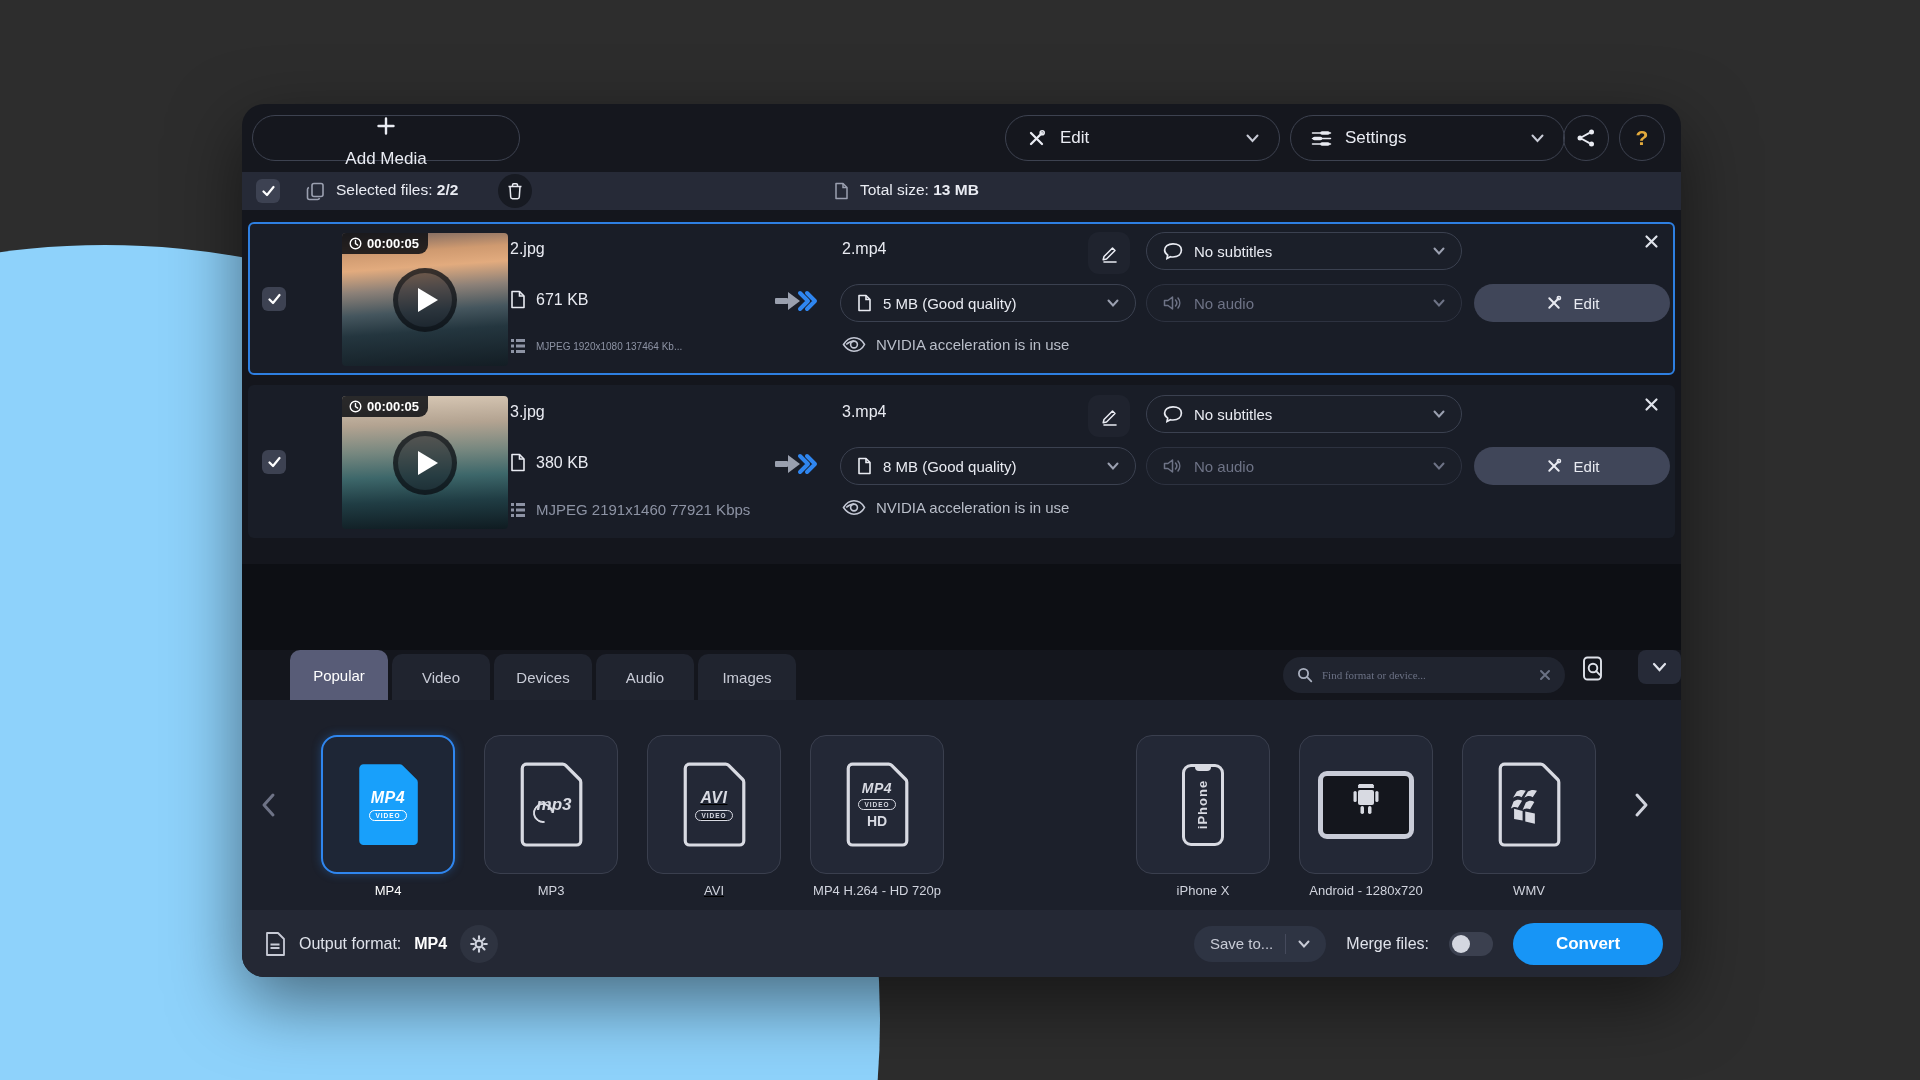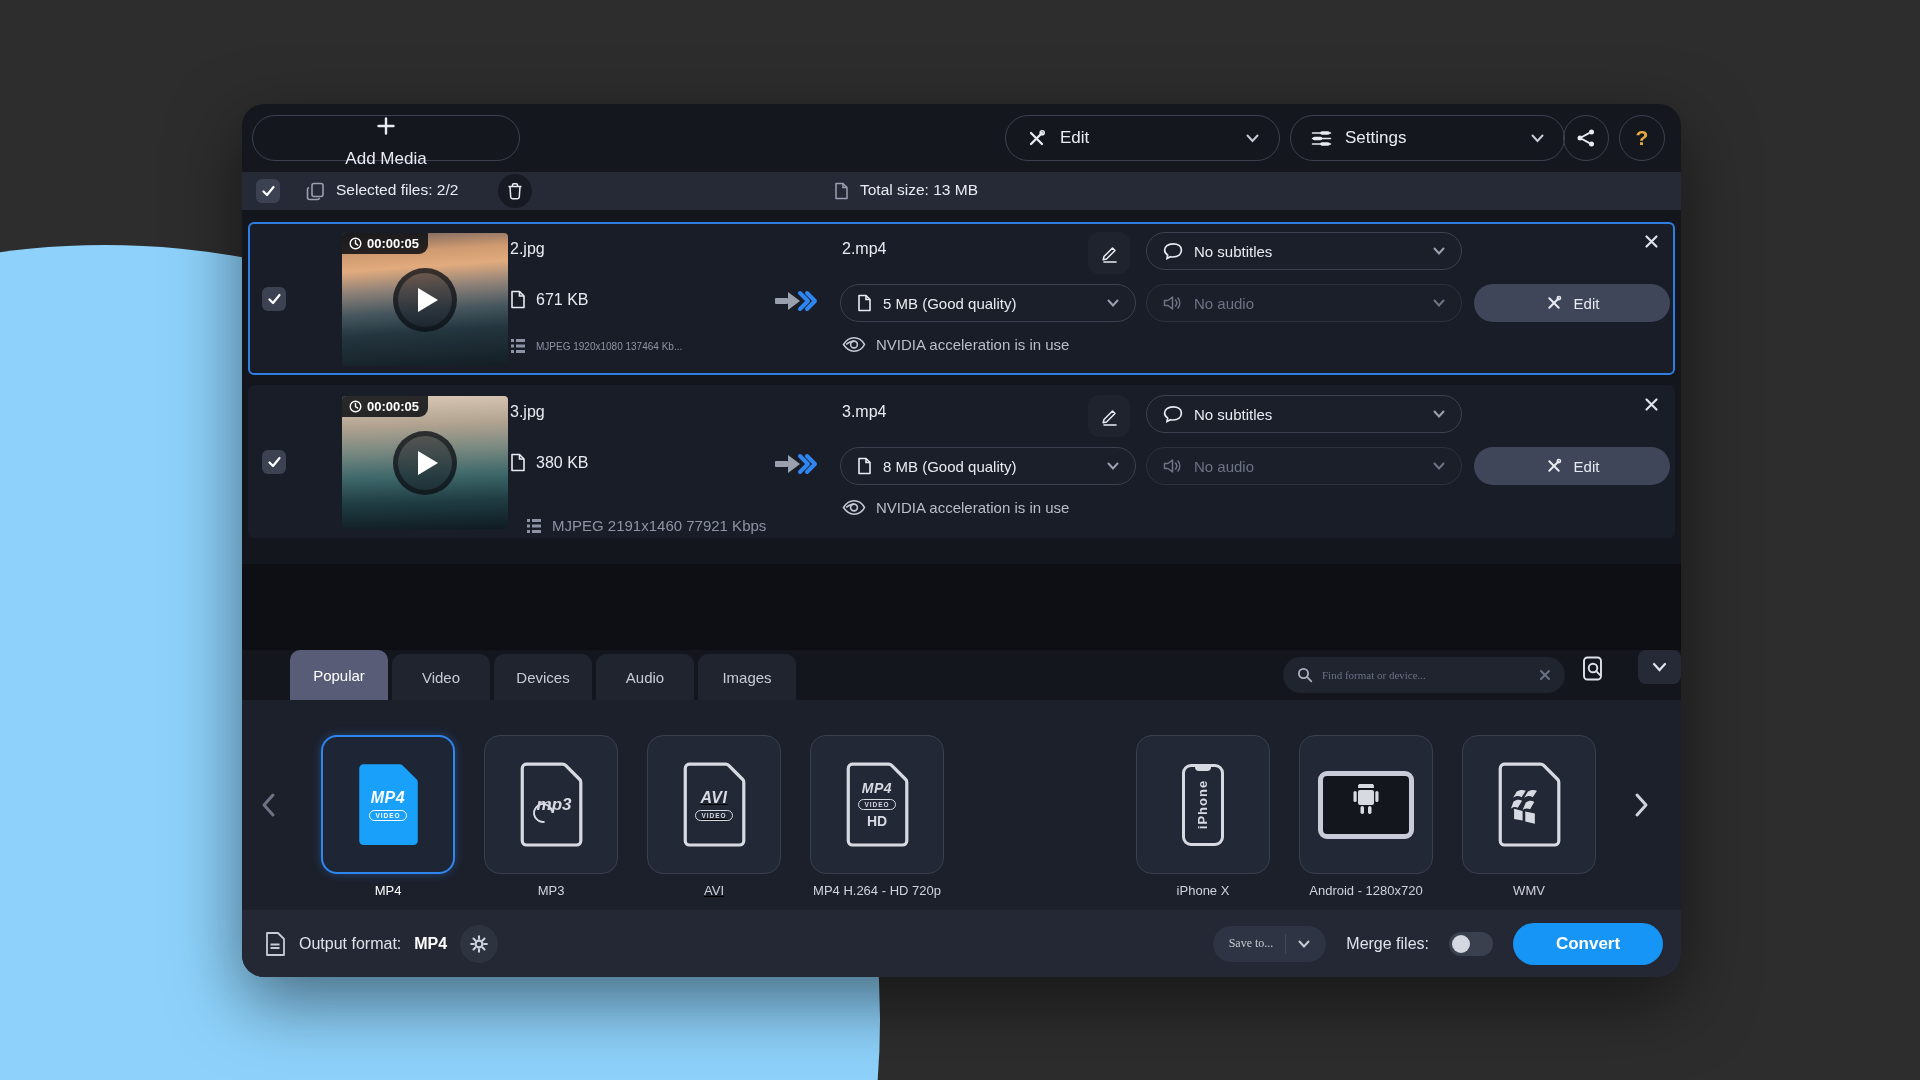--- a/index.html
+++ b/index.html
@@ -17,21 +17,21 @@
     border-radius:23px; background:transparent; padding:0 20px; cursor:pointer;
     color:#e9ebf2; font-size:17px; font-family:inherit; }
   .pill .chev { margin-left:auto; }
   .circle-btn { width:46px; height:46px; border-radius:50%; border:1.5px solid #3d4250;
     background:transparent; display:flex; align-items:center; justify-content:center; cursor:pointer; }
   .help-glyph { color:#e3aa3c; font-size:21px; font-weight:700; }
 
   
   .selbar { position:absolute; left:0; top:68px; width:1439px; height:38px; background:#262a37; }
   .selbar-text { font-size:15.5px; color:#e9ebf2; }
-  .selbar b { font-weight:400;text-align:center; }
+  .selbar b { font-weight:700;text-align:center; }
   .checkbox { width:24px; height:24px; border-radius:6px; background:#3d4252;
     display:flex; align-items:center; justify-content:center; cursor:pointer; }
   .trash-btn { width:34px; height:34px; border-radius:50%; background:#171a22; border:none;
     display:flex; align-items:center; justify-content:center; cursor:pointer; }
 
   
   .rows-bg { position:absolute; left:0; top:106px; width:1439px; height:354px; background:#14161d; }
   .empty-bg { position:absolute; left:0; top:460px; width:1439px; height:86px; background:#0d0f14; }
   .filerow { position:absolute; left:6px; width:1427px; height:153px; background:#191d27;
     border-radius:6px; border:2px solid transparent; }
@@ -108,21 +108,21 @@
   
   .bottombar { position:absolute; left:0; top:806px; width:1439px; height:67px; background:#242834;
     border-radius:0 0 22px 22px; display:flex; align-items:center; padding:0 18px 0 22px; }
   .bb-left { display:flex; align-items:center; gap:13px; }
   .bb-label { font-size:16px; color:#dfe2ea; }
   .bb-value { font-size:16px; font-weight:700; color:#fff; }
   .gear-btn { width:38px; height:38px; border-radius:50%; background:#2e3340; border:none;
     display:flex; align-items:center; justify-content:center; cursor:pointer; }
   .bb-right { margin-left:auto; display:flex; align-items:center; gap:20px; }
   .saveto { display:flex; align-items:center; gap:12px; height:36px; border-radius:18px; background:#2e3443;
-    border:none; padding:0 16px; color:#c8cbd6; font-size:12px; font-family:Liberation Serif, serif; cursor:pointer; }
+    border:none; padding:0 16px; color:#c8cbd6; font-size:15px; font-family:Liberation Sans, sans-serif; cursor:pointer; }
   .saveto .divider { width:1px; height:20px; background:#454a5c; }
   .toggle { width:44px; height:24px; border-radius:12px; background:#3b404f; position:relative; cursor:pointer; }
   .toggle .knob { position:absolute; left:3px; top:3px; width:18px; height:18px; border-radius:50%; background:#d4d7e0; }
   .convert { width:150px; height:42px; border-radius:21px; background:#1795f6; border:none;
     color:#fff; font-size:17px; font-weight:700; font-family:inherit; cursor:pointer; }
   svg { display:block; }
 </style>
 </head>
 <body>
 
@@ -408,21 +408,21 @@
       <div class="fname abs" style="left:260px;top:16px;">3.jpg</div>
       <div class="inforow abs" style="left:260px;top:66px;">
         <span>
             <svg width="16" height="19" viewBox="0 0 16 19">
               <path d="M2 1.5h7.5l4.5 4.5v11.5h-12z" fill="none" stroke="#e9ebf2" stroke-width="1.6" stroke-linejoin="round"></path>
               <path d="M9.5 1.5v4.5h4.5" fill="none" stroke="#e9ebf2" stroke-width="1.6"></path>
             </svg>
           </span>
         <span class="fname">380 KB</span>
       </div>
-      <div class="inforow abs" style="left:276px;top:114px;margin-top:16px;">
+      <div class="inforow abs" style="left:260px;top:114px;">
         <span>
             <svg width="16" height="16" viewBox="0 0 16 16">
               <g fill="#8d93a4">
                 <rect x="1" y="1" width="3" height="3"></rect>
                 <rect x="6" y="1" width="9" height="3"></rect>
                 <rect x="1" y="6.5" width="3" height="3"></rect>
                 <rect x="6" y="6.5" width="9" height="3"></rect>
                 <rect x="1" y="12" width="3" height="3"></rect>
                 <rect x="6" y="12" width="9" height="3"></rect>
               </g>

